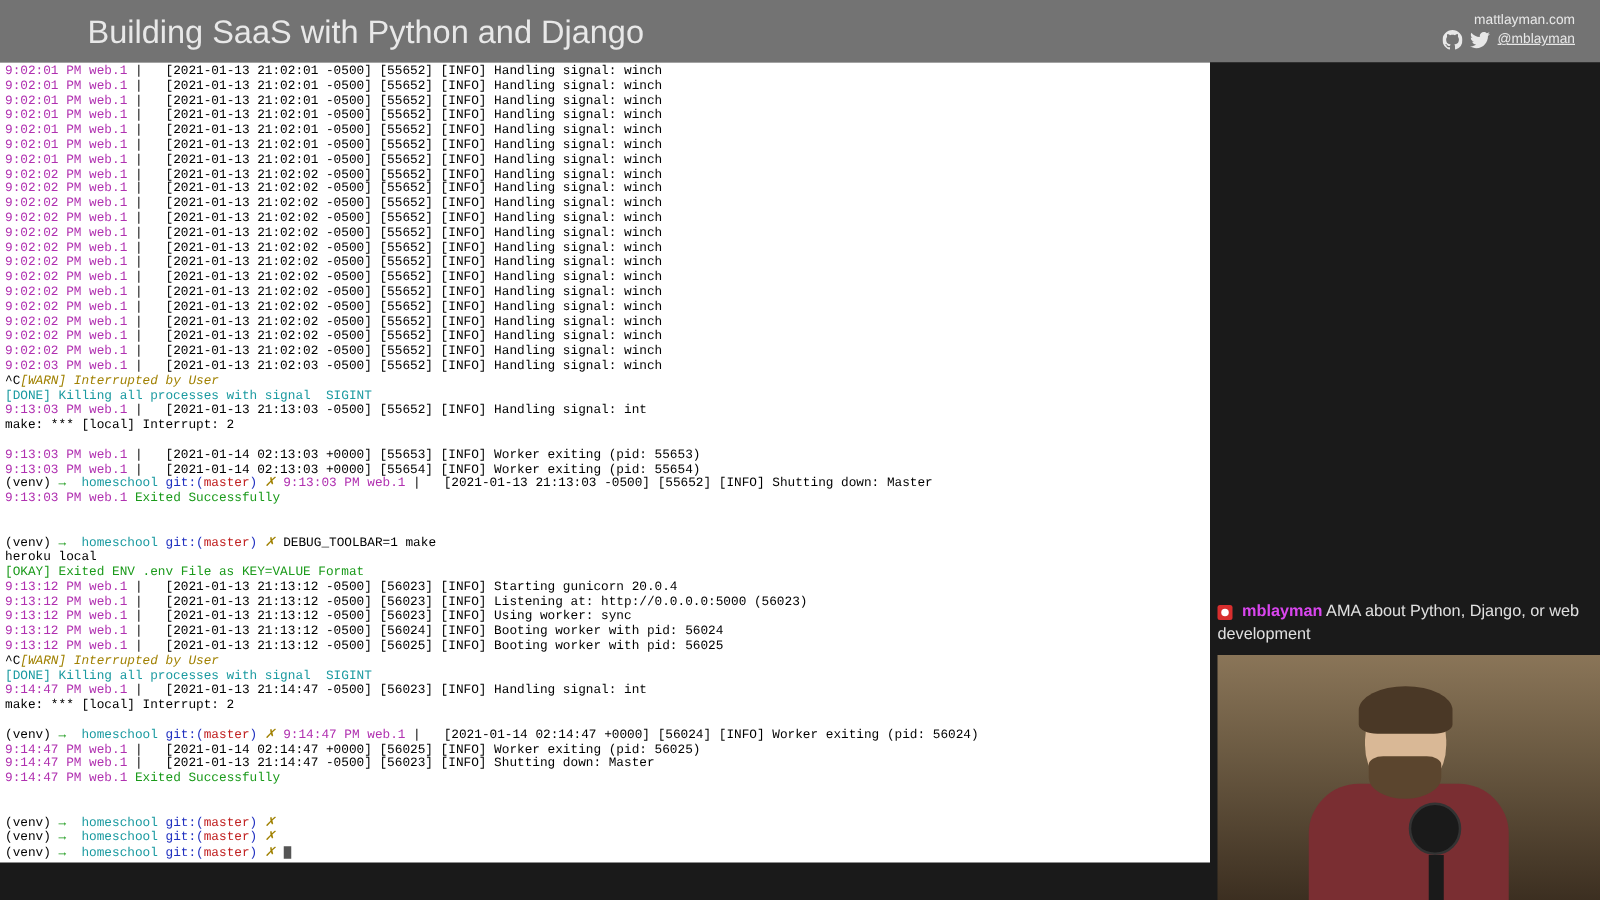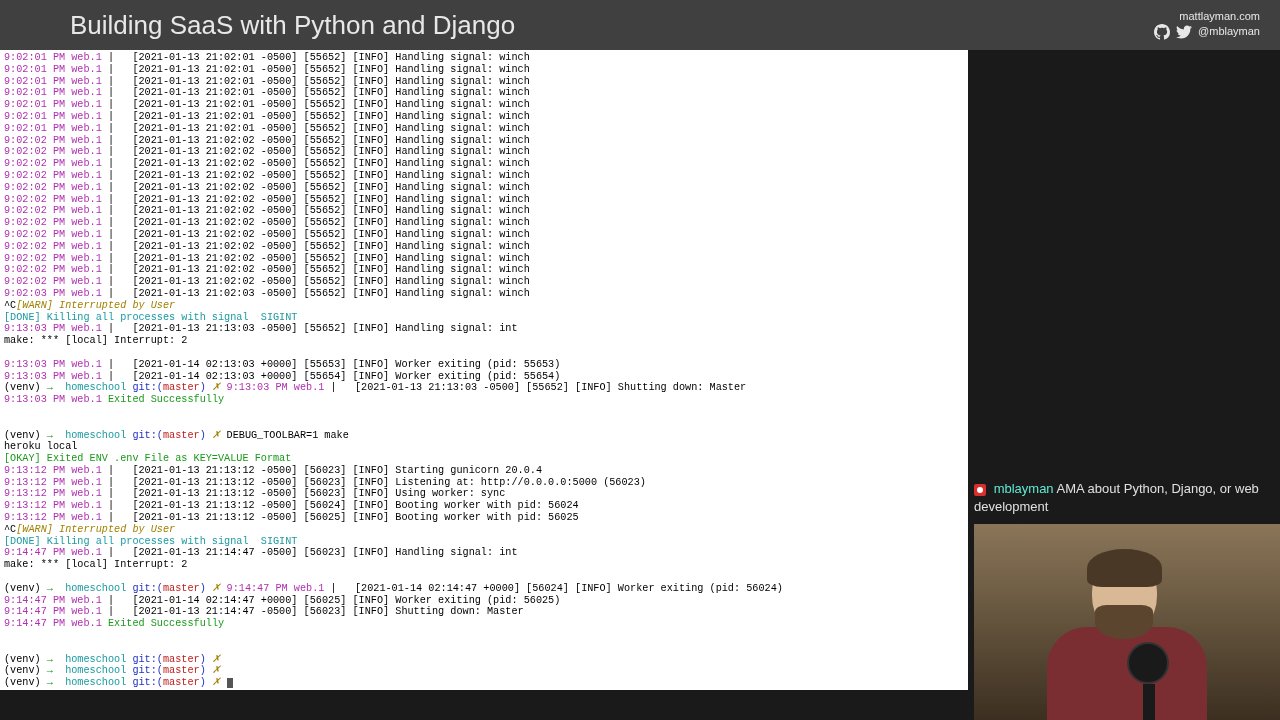--- a/index.html
+++ b/index.html
@@ -5,30 +5,30 @@
 * { margin: 0; padding: 0; box-sizing: border-box; }
 body {
   width: 1280px; height: 720px;
   background: #1a1a1a;
   font-family: Arial, sans-serif;
   overflow: hidden;
   position: relative;
 }
 .header {
   height: 50px;
-  background: #404040;
+  background: #737373;
   display: flex;
   justify-content: space-between;
   align-items: center;
   padding: 0 20px 0 70px;
   color: #e8e8e8;
 }
 .header-title { font-size: 26px; font-weight: 400; }
 .header-right { text-align: right; font-size: 11px; line-height: 1.2; }
-.header-social { display: flex; align-items: center; gap: 6px; justify-content: flex-end; }
+.header-social { display: flex; align-items: center; gap: 6px; justify-content: flex-end; text-decoration: underline; }
 .icon-gh, .icon-tw { width: 16px; height: 16px; display: inline-block; }
 .icon-gh svg, .icon-tw svg { width: 100%; height: 100%; fill: #e8e8e8; }
 
 .main { display: flex; height: 672px; border-radius: 23px; }
 .terminal {
   width: 968px;
   height: 640px;
   background: #fff;
   font-family: "Courier New", monospace;
   font-size: 10.2px;
@@ -62,21 +62,21 @@
   position: relative;
 }
 .chat-badge::after {
   content: "";
   position: absolute;
   left: 3px; top: 3px;
   width: 6px; height: 6px;
   background: #fff;
   border-radius: 50%;
 }
-.chat-user { color: #5eead4; font-weight: 400; }
+.chat-user { color: #d946ef; font-weight: 700; }
 .camera {
   position: absolute;
   bottom: 0; right: 0;
   width: 306px; height: 198px;
   background: linear-gradient(180deg, #8a7558 0%, #6b5a42 40%, #3b2e20 100%);
   display: flex; align-items: flex-end; justify-content: center;
 }
 .person {
   width: 180px; height: 175px;
   position: relative;

